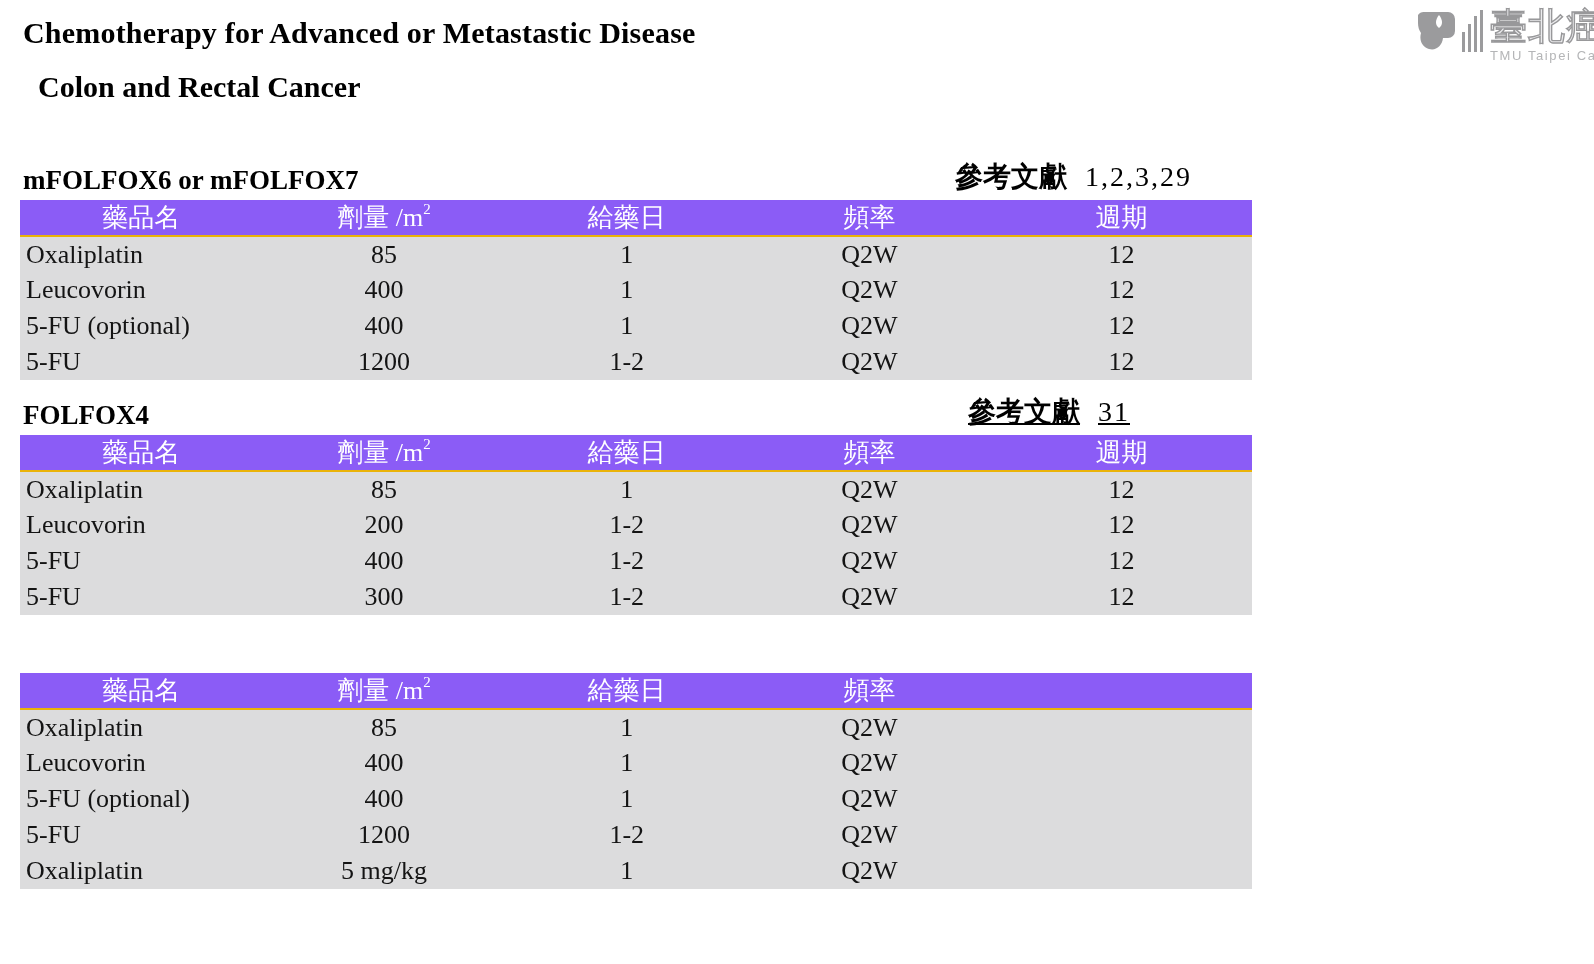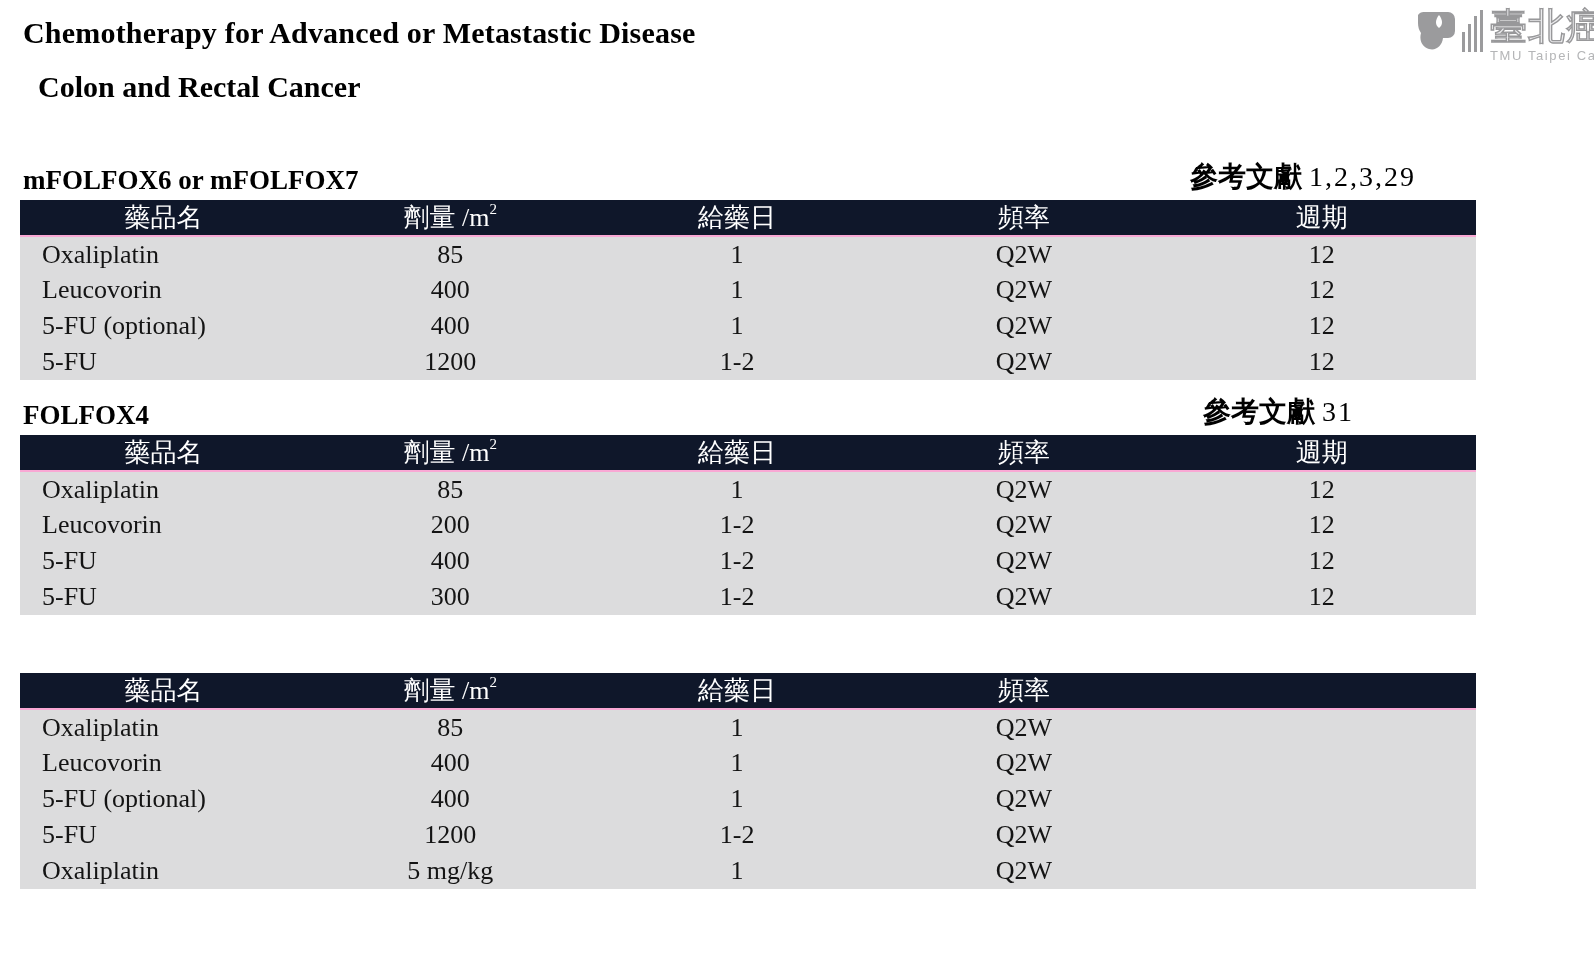--- a/index.html
+++ b/index.html
@@ -32,52 +32,52 @@
     color: #ececee;
     -webkit-text-stroke: 1.4px #98989a;
     letter-spacing: 1px;
   }
   .logo-en {
     font-size: 13px; color: #b4b5b7; letter-spacing: 1.6px;
     font-family: "Liberation Sans", sans-serif;
     margin-top: 2px;
   }
   
-  .section { position: absolute; left: 20px; width: 1456px; }
+  .section { position: absolute; left: 20px; width: 1232px; }
   #section-1 { top: 161px; }
   #section-2 { top: 396px; }
   #section-3 { top: 673px; }
   .sec-head {
     display: flex; justify-content: space-between; align-items: flex-end;
     height: 39px; padding-bottom: 4px;
   }
   .sec-title { font-size: 27px; font-weight: bold; padding-left: 3px; }
   .sec-ref { font-size: 28px; white-space: nowrap; }
   #section-1 .sec-ref { padding-right: 60px; }
-  #section-2 .sec-ref { padding-right: 122px; }
+  #section-2 .sec-ref { padding-right: 122px; text-decoration: underline; }
   #section-3 .sec-ref { padding-right: 118px; }
   .ref-label { font-weight: bold; }
-  .ref-num { margin-left: 7px; letter-spacing: 2px; }
+  .ref-num { margin-left: 18px; letter-spacing: 2px; }
   
   table { border-collapse: collapse; table-layout: fixed; width: 100%; }
   col.c1 { width: 19.7%; } col.c2 { width: 19.7%; } col.c3 { width: 19.7%; }
   col.c4 { width: 19.7%; } col.c5 { width: 21.2%; }
   thead th {
-    background: #0f172a; color: #ffffff;
+    background: #8b5cf6; color: #ffffff;
     font-weight: normal; font-size: 26px;
     height: 34px; text-align: center; vertical-align: middle;
-    border-bottom: 2px solid #f9a8d4;
+    border-bottom: 2px solid #eab308;
   }
   thead th sup { font-size: 15px; position: relative; top: -2px; }
   tbody td {
     background: #dcdcdd; color: #141414;
     font-size: 26px; height: 36px;
     text-align: center; vertical-align: middle;
   }
-  tbody td.drug { text-align: left; padding-left: 22px; }
+  tbody td.drug { text-align: left; padding-left: 6px; }
 </style>
 </head>
 <body>
 
 <h1 class="page-title">Chemotherapy for Advanced or Metastastic Disease</h1>
 <h2 class="page-subtitle">Colon and Rectal Cancer</h2>
 
 <div class="logo">
   <span>
     <svg width="66" height="58" viewBox="0 0 66 58" aria-hidden="true">

